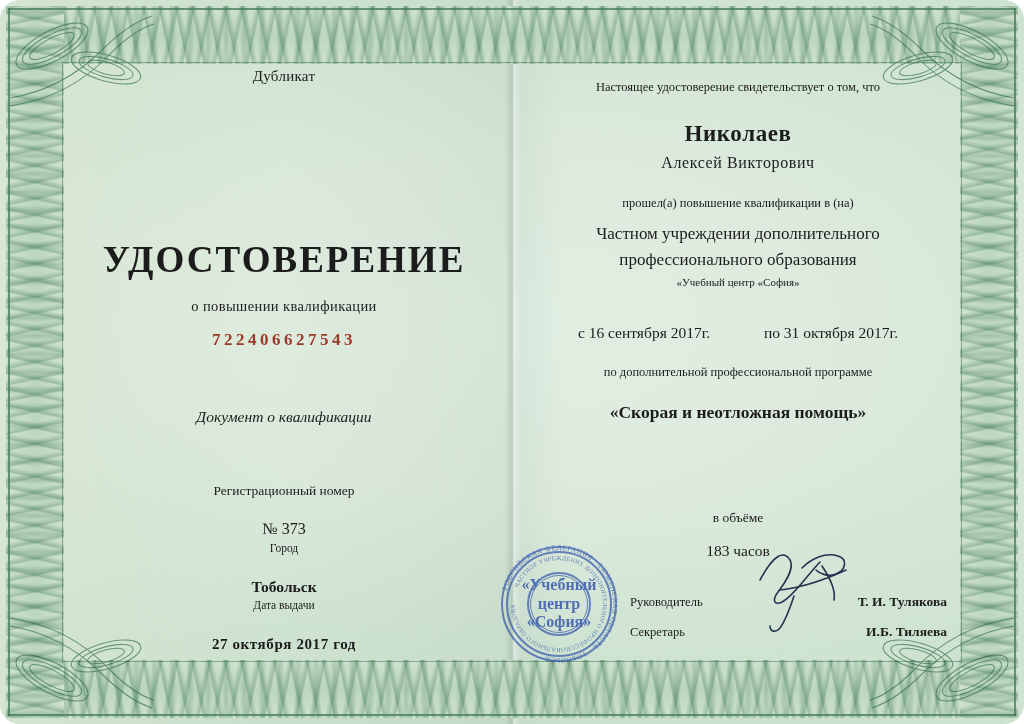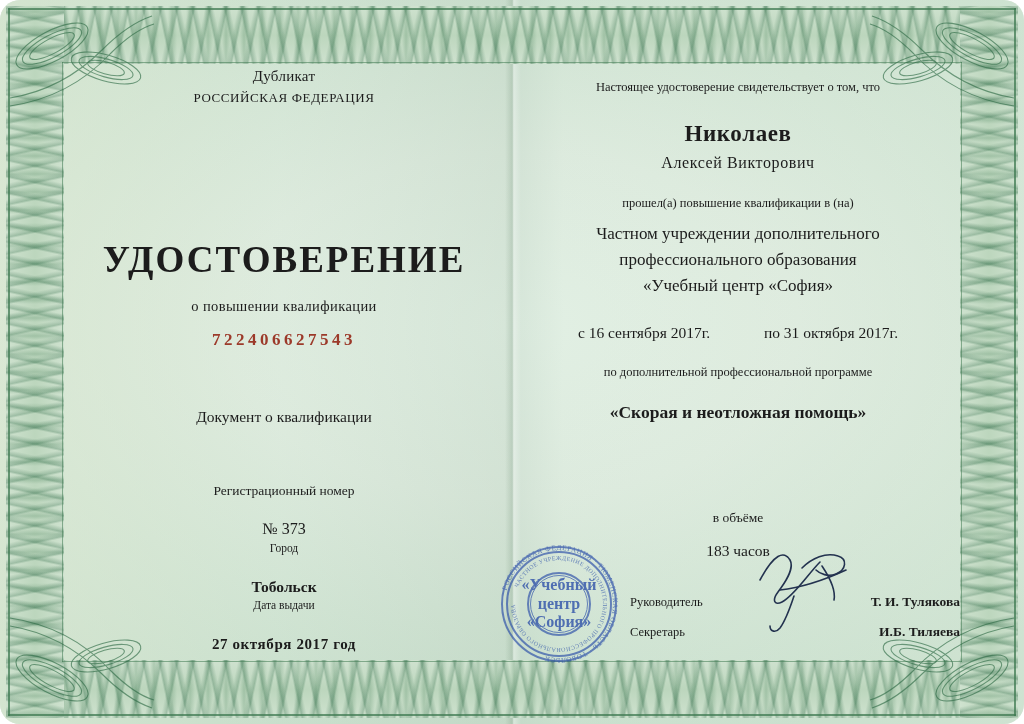--- a/index.html
+++ b/index.html
@@ -133,36 +133,36 @@
   .right-page { left: 452px; width: 456px; }
 
   .txt { position: absolute; width: 100%; text-align: center; white-space: nowrap; }
 
   
   .l-duplicate { top: 10px;  font-size: 15px; letter-spacing: .3px; }
   .l-federation{ top: 32px;  font-size: 13px; letter-spacing: .6px; }
   .l-title     { top: 180px; font-size: 37px; font-weight: bold; letter-spacing: 2px; }
   .l-subtitle  { top: 240px; font-size: 14.5px; letter-spacing: .4px; }
   .l-number    { top: 272px; font-size: 17px; font-weight: bold; letter-spacing: 3.5px; color: #9c3a2a; }
-  .l-docqual   { top: 350px; font-size: 15.5px; }
+  .l-docqual   { top: 350px; font-size: 15.5px; font-style: italic; }
   .l-regnum    { top: 425px; font-size: 13.5px; }
   .l-regvalue  { top: 462px; font-size: 16px; font-weight: normal; }
   .l-cityLabel { top: 484px; font-size: 11.5px; }
   .l-city      { top: 520px; font-size: 15.5px; font-weight: bold; }
   .l-dateLabel { top: 541px; font-size: 11.5px; }
   .l-date      { top: 578px; font-size: 15px; font-weight: bold; letter-spacing: .6px; }
 
   
   .r-intro     { top: 22px;  font-size: 12.5px; }
   .r-surname   { top: 63px;  font-size: 23px; font-weight: bold; letter-spacing: .6px; }
   .r-name      { top: 96px;  font-size: 16px; font-weight: normal; letter-spacing: .6px; }
   .r-passed    { top: 138px; font-size: 12.5px; }
   .r-org1      { top: 166px; font-size: 17px; }
   .r-org2      { top: 192px; font-size: 17px; }
-  .r-org3      { top: 218px; font-size: 17px; }
+  .r-org3      { top: 218px; font-size: 11px; }
   .r-period    { top: 266px; font-size: 15.5px; }
   .r-period .gap { display: inline-block; width: 46px; }
   .r-progLabel { top: 307px; font-size: 12.5px; }
   .r-progName  { top: 344px; font-size: 17.5px; font-weight: bold; }
   .r-volLabel  { top: 452px; font-size: 13.5px; }
   .r-volValue  { top: 484px; font-size: 15.5px; }
 
   .sig-block {
     position: absolute;
     right: 6px;
@@ -171,21 +171,21 @@
     top: 520px;
   }
   .sig-row { position: absolute; width: 100%; height: 26px; }
   .sig-row.one { top: 14px; }
   .sig-row.two { top: 44px; }
   .sig-label {
     position: absolute; left: 0; top: 3px;
     font-size: 12.5px; color: #1c1c1c; text-align: center;
   }
   .sig-person {
-    position: absolute; right: 0; top: 2px;
+    position: absolute; right: 13px; top: 2px;
     font-size: 13.5px; font-weight: bold; color: #1c1c1c;
   }
   .signature-svg {
     position: absolute;
     left: 120px; top: -34px;
     width: 130px; height: 90px;
     pointer-events: none;
   }
 
   
@@ -279,21 +279,20 @@
         <path d="M4 92 C40 86 70 70 96 44 C112 28 128 16 146 10"></path>
         <path d="M4 100 C44 94 78 76 104 48 C120 32 134 22 148 18"></path>
       </g>
     </svg>
   </div>
 
   <div class="content">
 
     <div class="left-page">
       <div class="txt l-duplicate">Дубликат</div>
-      <div class="txt l-federation">РОССИЙСКАЯ ФЕДЕРАЦИЯ</div>
       <div class="txt l-title">УДОСТОВЕРЕНИЕ</div>
       <div class="txt l-subtitle">о повышении квалификации</div>
       <div class="txt l-number">722406627543</div>
       <div class="txt l-docqual">Документ о квалификации</div>
       <div class="txt l-regnum">Регистрационный номер</div>
       <div class="txt l-regvalue">№ 373</div>
       <div class="txt l-cityLabel">Город</div>
       <div class="txt l-city">Тобольск</div>
       <div class="txt l-dateLabel">Дата выдачи</div>
       <div class="txt l-date">27  октября  2017 год</div>

